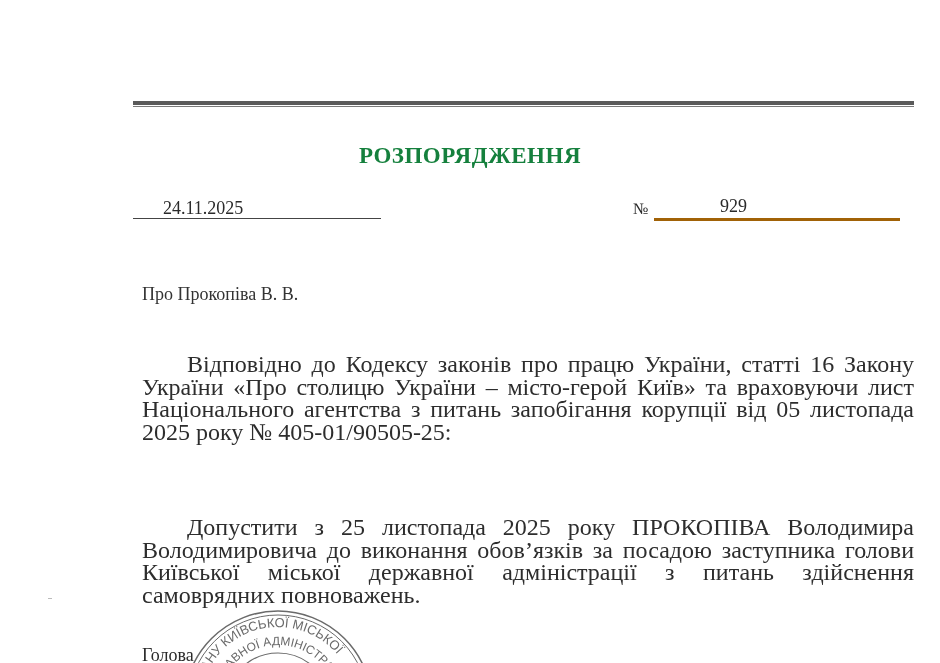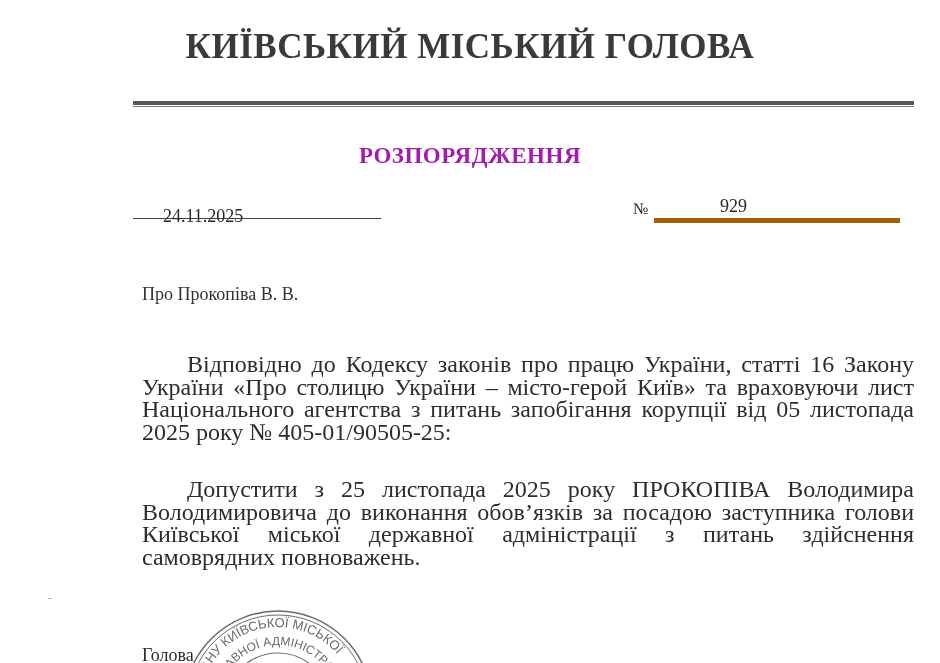--- a/index.html
+++ b/index.html
@@ -20,53 +20,52 @@
       position: absolute; left: 133px; width: 781px; top: 101px; height: 4px;
       background: #5a5a5a;
     }
     .rule-thin {
       position: absolute; left: 133px; width: 781px; top: 106px; height: 1px;
       background: #7a7a7a;
     }
     .doc-type {
       position: absolute; left: 0; width: 940px; top: 143px;
       text-align: center; font-weight: bold; font-size: 23px;
-      letter-spacing: 0.5px; color: #a21caf;
+      letter-spacing: 0.5px; color: #15803d;
     }
     .date-field {
       position: absolute; left: 133px; top: 196px; width: 248px;
       border-bottom: 1px solid #444; height: 22px;
     }
-    .date-field span { position: absolute; left: 30px; top: 2px; font-size: 18px; margin-top: 8px; }
+    .date-field span { position: absolute; left: 30px; top: 2px; font-size: 18px; }
     .num-label { position: absolute; left: 633px; top: 200px; font-size: 16px; }
     .num-field {
       position: absolute; left: 654px; top: 196px; width: 246px;
-      border-bottom: 5px solid #a16207; height: 22px;
+      border-bottom: 3px solid #a16207; height: 22px;
     }
     .num-field span { position: absolute; left: 66px; top: 0px; font-size: 18px; }
     .subject { position: absolute; left: 142px; top: 284px; font-size: 18px; color: #333; }
     .para {
       position: absolute; left: 142px; width: 772px; font-size: 24px;
       line-height: 22.5px; text-align: justify; text-indent: 45px;
       color: #2d2d2d;
     }
     .para1 { top: 353px; }
-    .para2 { top: 478px; }
+    .para2 { top: 516px; }
     .sign-label { position: absolute; left: 142px; top: 645px; font-size: 18px; }
     .sign-name { position: absolute; left: 692px; top: 641px; font-size: 18px; }
     .stamp {
       position: absolute; left: 178px; top: 605px; width: 200px; height: 200px;
     }
     .side-mark { position: absolute; left: 48px; top: 598px; width: 4px; height: 1px; background: #bbb; }
   </style>
 </head>
 <body>
 
 <div class="page">
-  <div class="header-title">КИЇВСЬКИЙ МІСЬКИЙ ГОЛОВА</div>
   <div class="rule-thick"></div>
   <div class="rule-thin"></div>
 
   <div class="doc-type">РОЗПОРЯДЖЕННЯ</div>
 
   <div class="date-field">
     <span>24.11.2025</span>
   </div>
   <div class="num-label">№</div>
   <div class="num-field">

